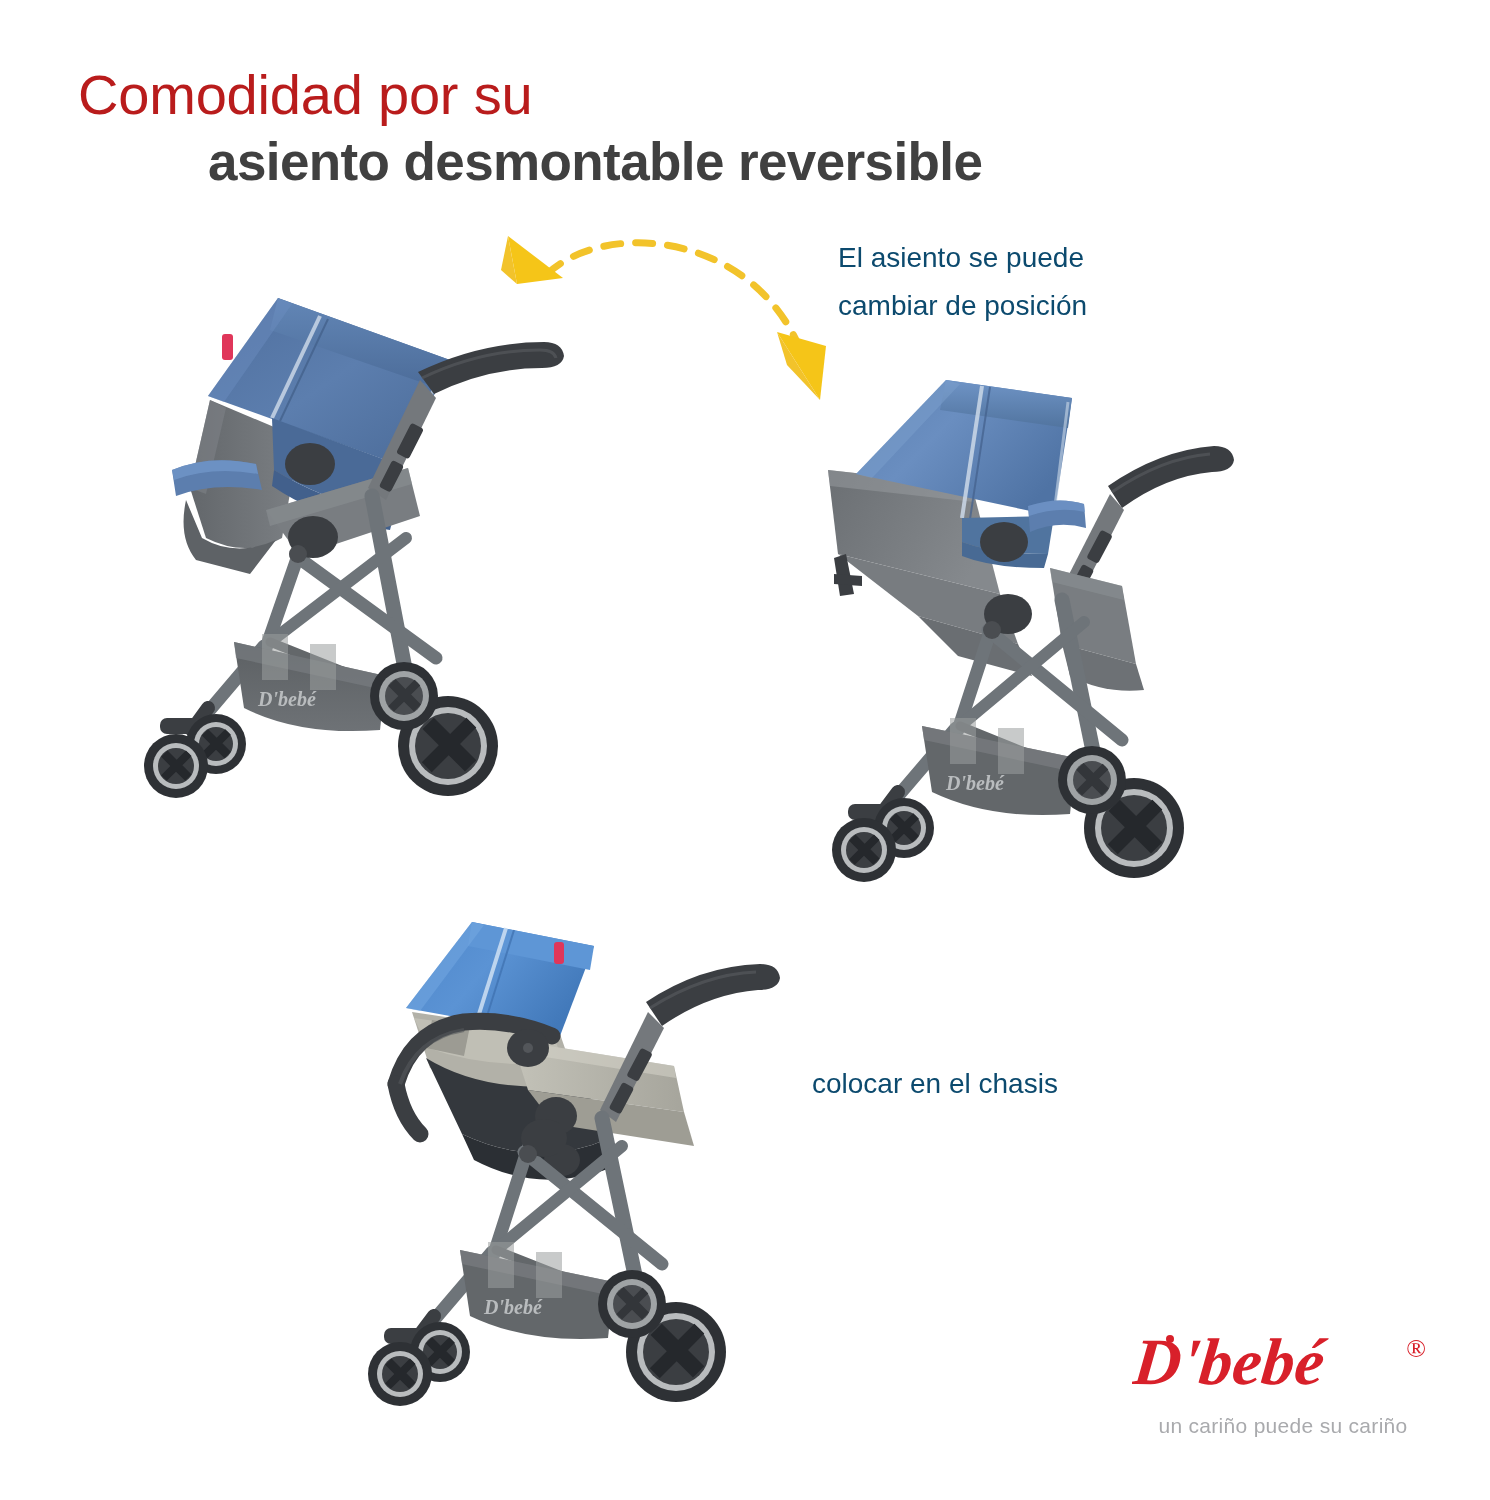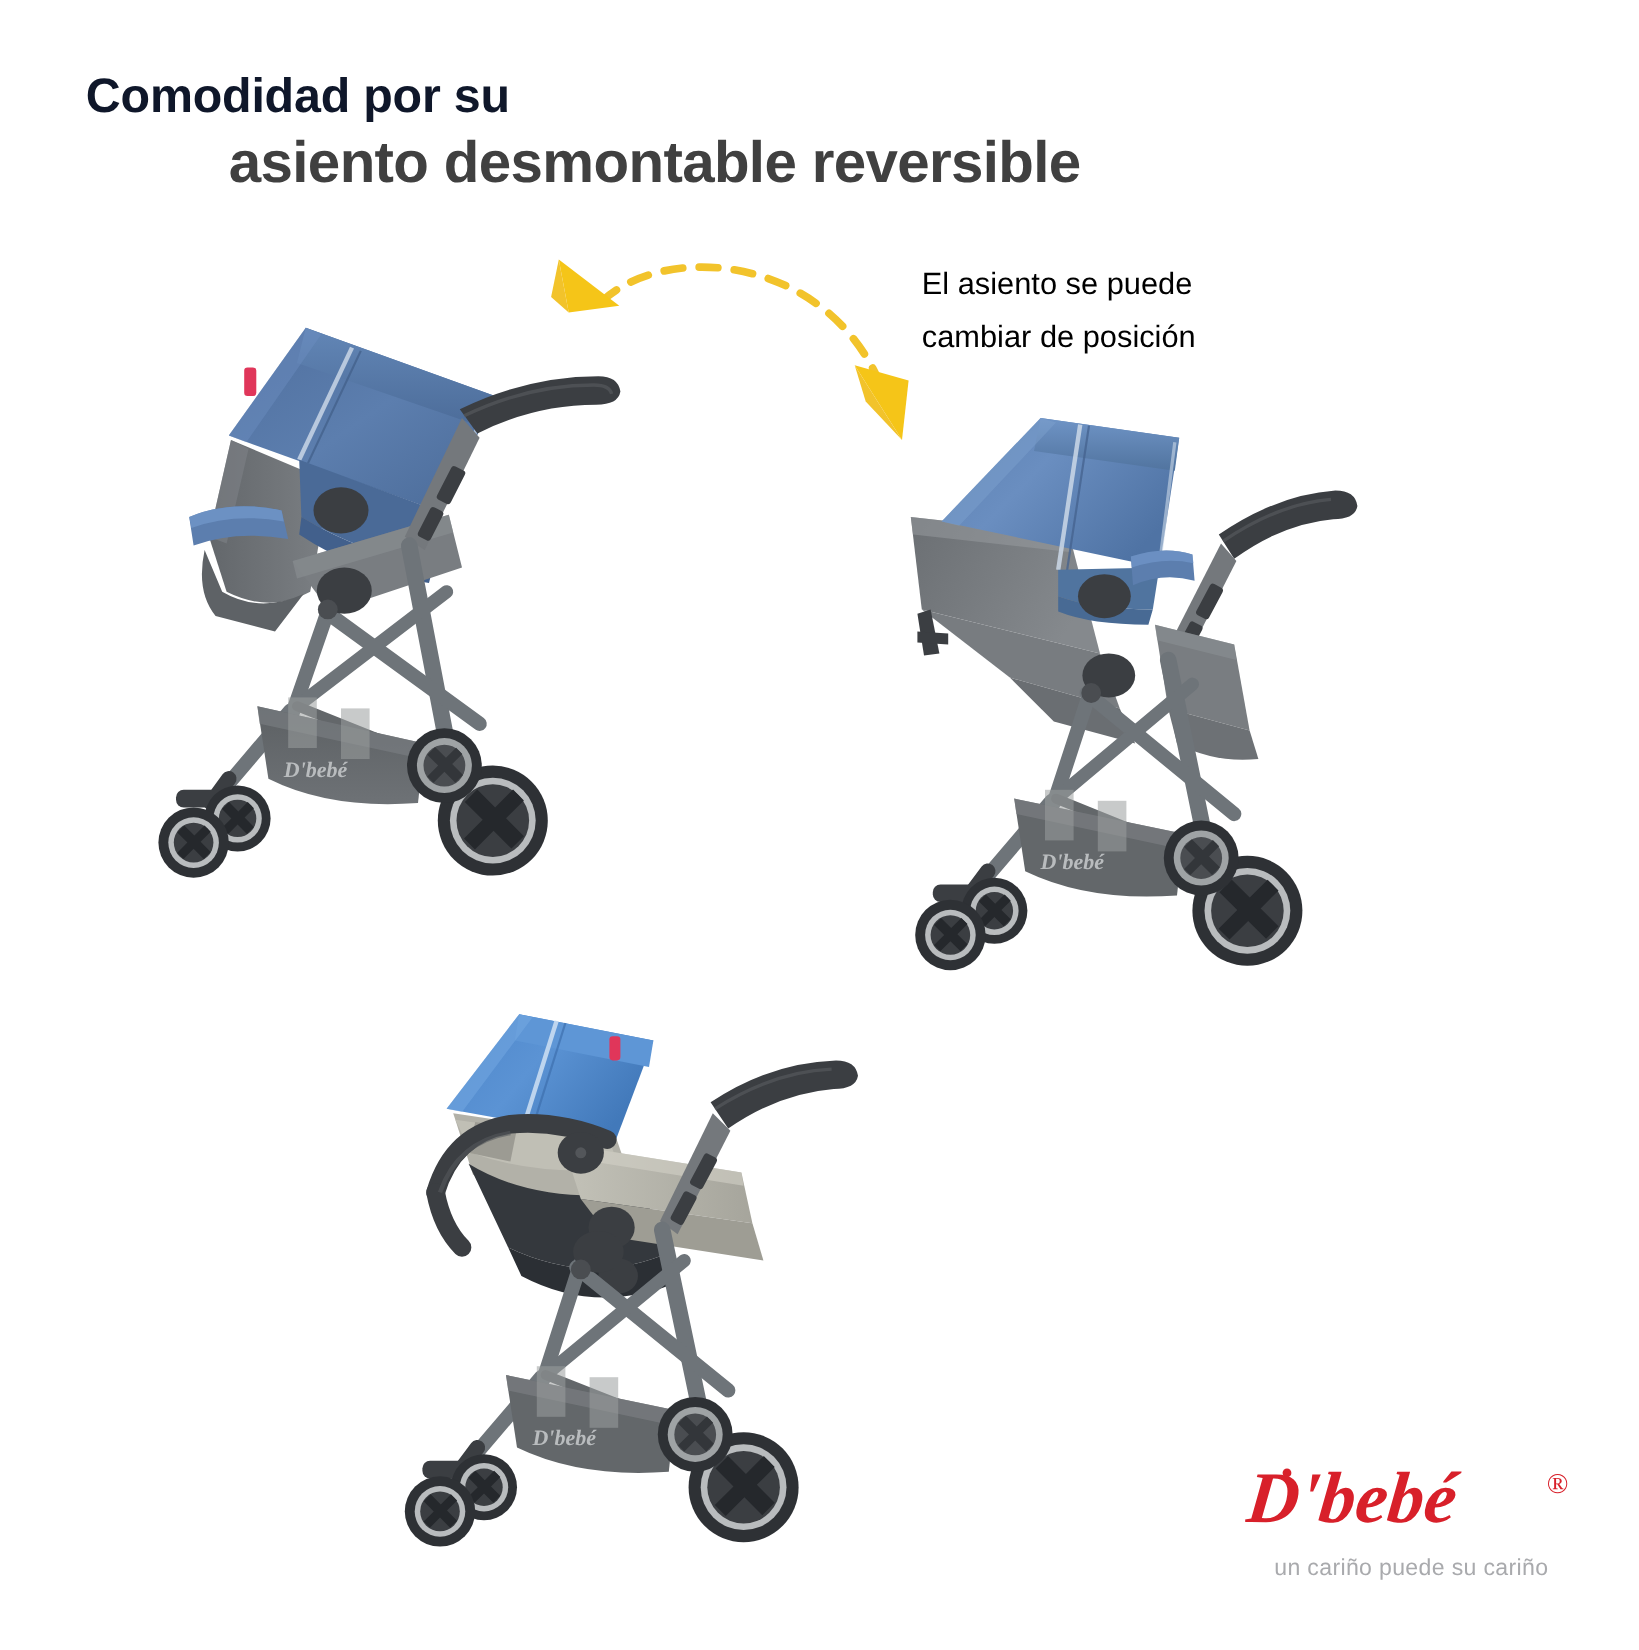--- a/index.html
+++ b/index.html
@@ -8,31 +8,31 @@
     width:1490px; height:1500px;
     font-family:"Liberation Sans", sans-serif;
     position:relative; overflow:hidden;
     -webkit-font-smoothing:antialiased;
   }
   .canvas { position:absolute; inset:0; background:#ffffff; }
 
   
   .headline { position:absolute; left:78px; top:62px; }
   .headline .l1 {
-    font-size:44px; font-weight:700; color:#0f172a;
+    font-size:56px; font-weight:400; color:#b91c1c;
     letter-spacing:-0.2px; line-height:1.18;
   }
   .headline .l2 {
     font-size:53px; font-weight:700; color:#404040;
     letter-spacing:-0.6px; line-height:1.14;
     margin-left:130px; margin-top:4px;
   }
 
   
-  .caption { position:absolute; font-size:28px; color:#000000; line-height:1.72; font-weight:400; }
+  .caption { position:absolute; font-size:28px; color:#0c4a6e; line-height:1.72; font-weight:400; }
   #caption-seat { left:838px; top:234px; }
   #caption-carrier { left:812px; top:1060px; }
 
   
   #arc-arrow { position:absolute; left:495px; top:222px; width:370px; height:185px; }
 
   
   .logo { position:absolute; left:1132px; top:1322px; width:300px; height:118px; }
   .logo .mark { position:relative; height:80px; }
   .logo .reg {
@@ -61,20 +61,21 @@
     <div class="l1">Comodidad por su</div>
     <div class="l2">asiento desmontable reversible</div>
   </div>
 
   <div class="caption" id="caption-seat">
     <div>El asiento se puede</div>
     <div>cambiar de posición</div>
   </div>
 
   <div class="caption" id="caption-carrier">
+    <div>colocar en el chasis</div>
   </div>
 
   <div id="arc-arrow">
     <svg viewBox="0 0 370 185">
       <path d="M52 52 C 110 -2, 250 10, 302 120" fill="none" stroke="#f2c32b" stroke-width="7" stroke-linecap="round" stroke-dasharray="17 15"></path>
 
       <path d="M13 14 L 68 56 L 22 62 Z" fill="#f5c518"></path>
       <path d="M13 14 L 22 62 L 6 48 Z" fill="#f2c32b"></path>
 
       <path d="M325 178 L 282 110 L 331 124 Z" fill="#f5c518"></path>

